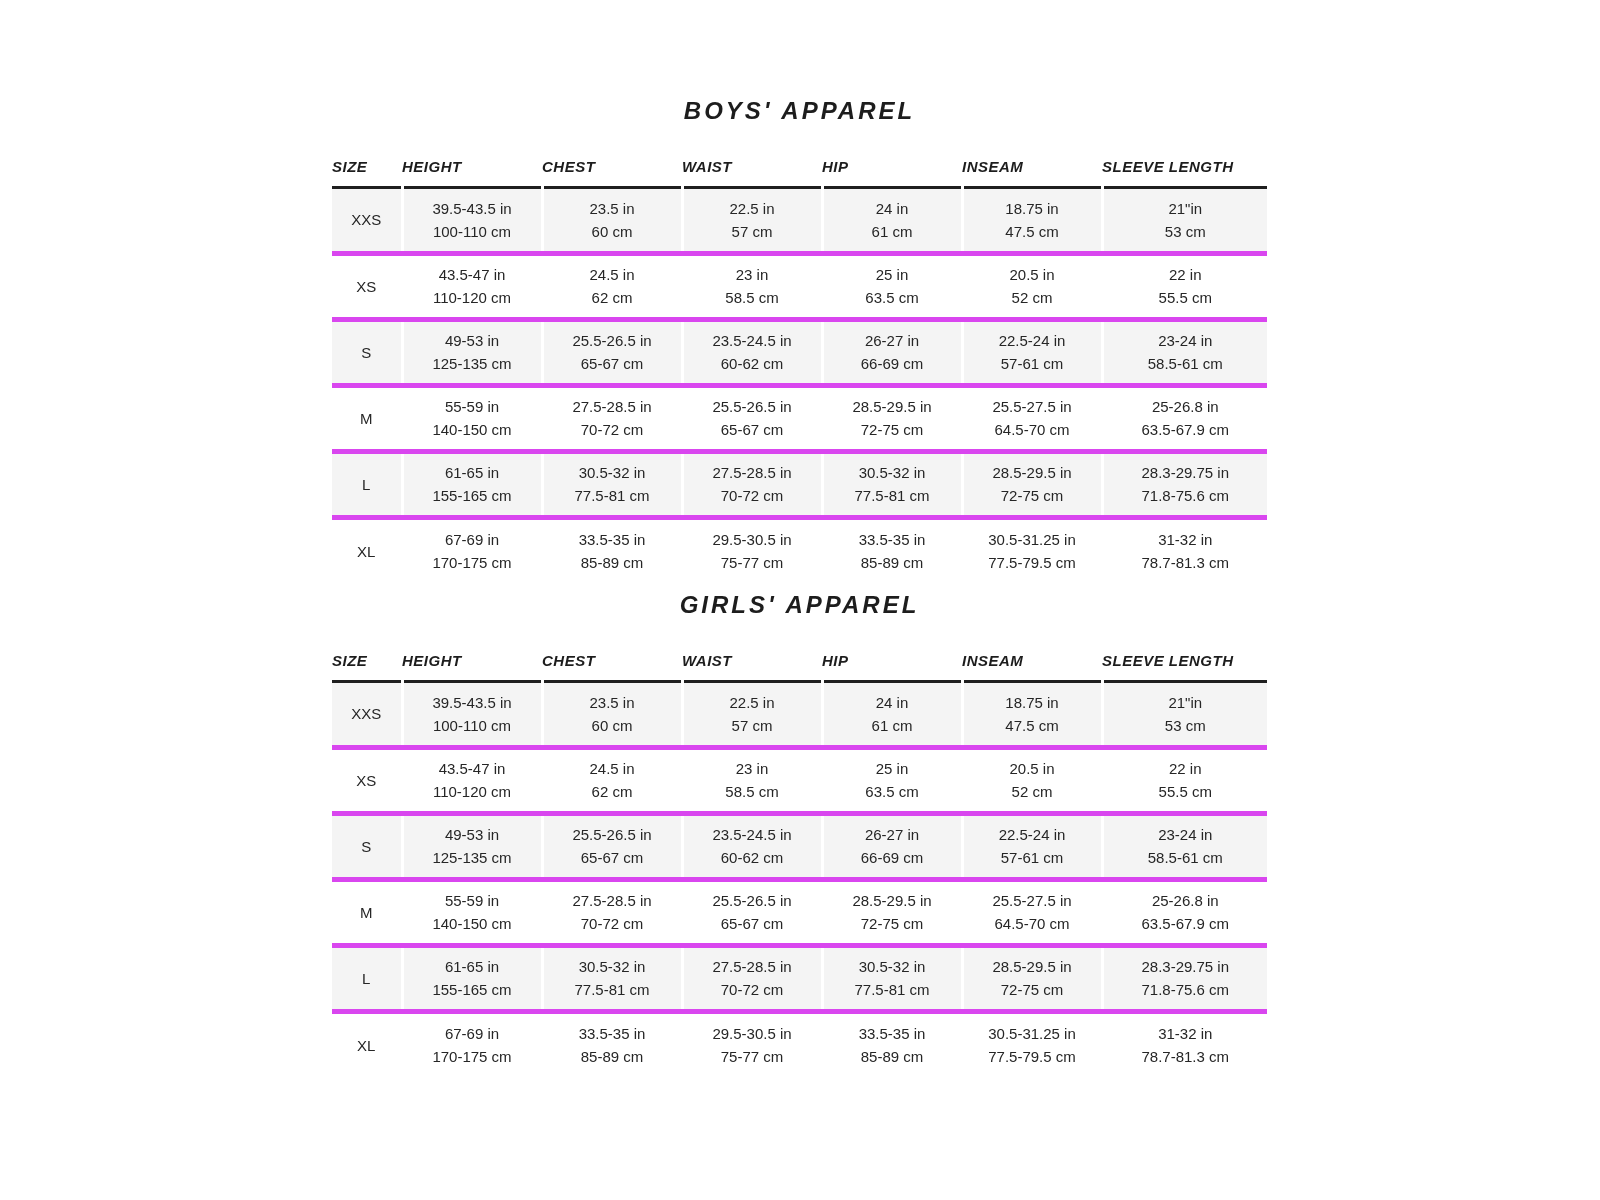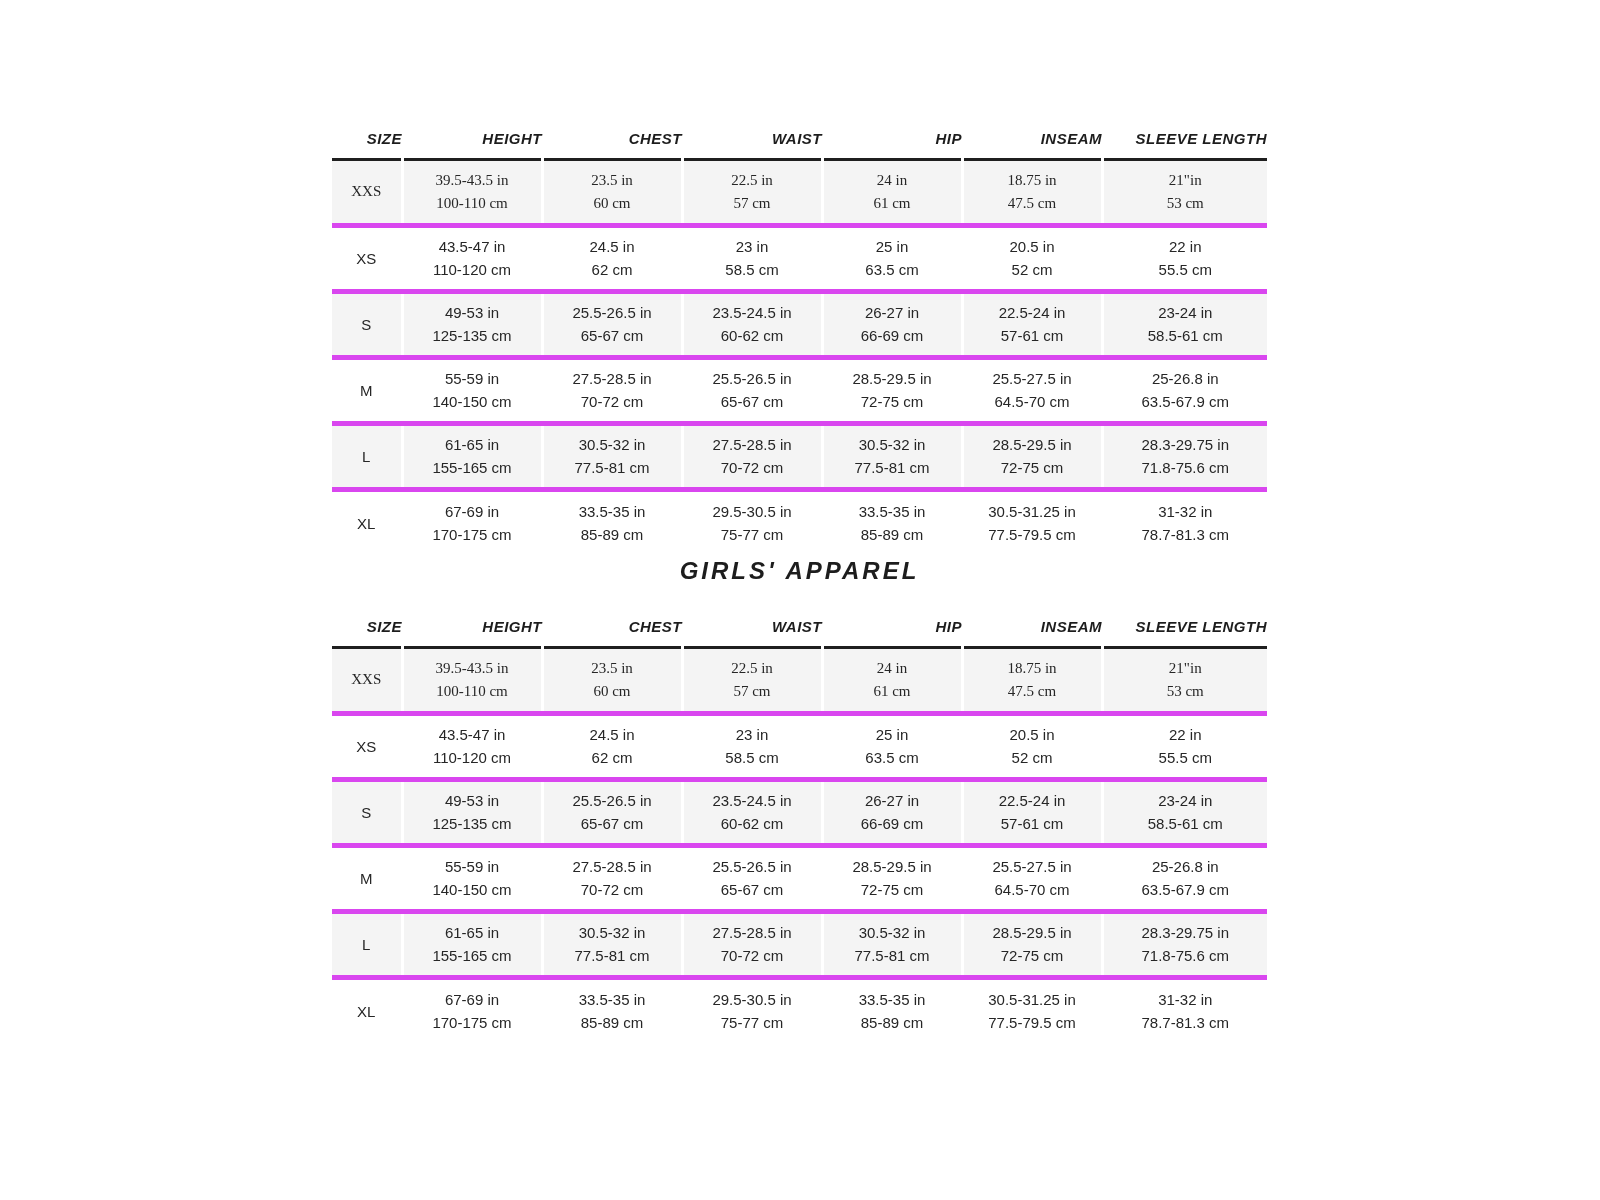--- a/index.html
+++ b/index.html
@@ -19,50 +19,49 @@
     text-align: center;
     font-size: 24px;
     line-height: 28px;
     font-weight: bold;
     font-style: italic;
     letter-spacing: 3px;
     color: #1d1d1d;
     white-space: nowrap;
   }
   .chart-title.second {
-    margin-top: 2px;
+    margin-top: 8px;
   }
   table.size-table {
     margin-top: 16px;
     width: 935px;
     border-collapse: collapse;
     table-layout: fixed;
   }
   table.size-table thead tr {
     border-bottom: 3px solid #1f1f1f;
   }
   table.size-table th {
     font-size: 15px;
     font-weight: bold;
     font-style: italic;
     letter-spacing: 0.5px;
     color: #1d1d1d;
-    text-align: right;
+    text-align: left;
     vertical-align: bottom;
     padding: 0 0 11px 0;
     height: 46px;
     white-space: nowrap;
   }
   table.size-table tbody tr {
     height: 66px;
     border-top: 5px solid #d946ef;
   }
   table.size-table tbody tr:first-child {
     border-top: none;
-    font-family: Liberation Serif, serif;
   }
   table.size-table tbody tr:nth-child(odd) td {
     background: #f4f4f4;
   }
   table.size-table td {
     text-align: center;
     vertical-align: middle;
     font-size: 15px;
     line-height: 23px;
     color: #262626;
@@ -72,20 +71,21 @@
   }
   col.c-size { width: 70px; }
   col.c-mid  { width: 140px; }
   col.c-last { width: 165px; }
 </style>
 </head>
 <body>
 
 <div class="sheet">
 
+  <div class="chart-title">BOYS' APPAREL</div>
 
   <table class="size-table">
     <colgroup>
       <col class="c-size">
         <col class="c-mid">
         <col class="c-mid">
         <col class="c-mid">
       <col class="c-mid">
         <col class="c-mid">
         <col class="c-last">

